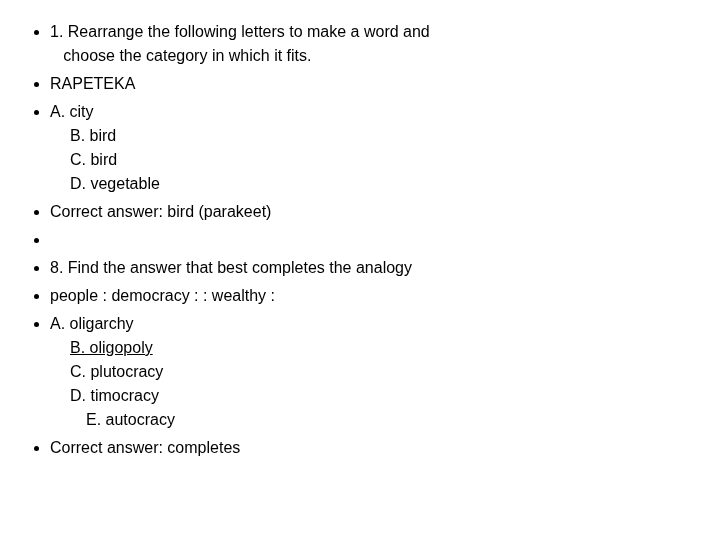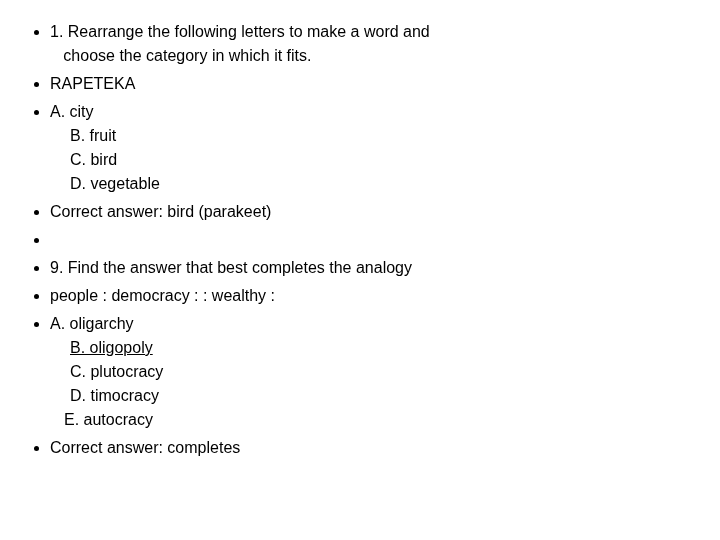--- a/index.html
+++ b/index.html
@@ -43,47 +43,47 @@
     <li>
       <span>1. Rearrange the following letters to make a word and<br>&nbsp;&nbsp;&nbsp;choose the category in which it fits.</span>
     </li>
 
     <li>
       <span>RAPETEKA</span>
     </li>
 
     <li>
       <span>A. city</span><br>
-      <span style="margin-left:20px;">B. fruit</span><br>
+      <span style="margin-left:20px;">B. bird</span><br>
       <span style="margin-left:20px;text-align:right;">C. bird</span><br>
       <span style="margin-left:20px;">D. vegetable</span>
     </li>
 
     <li>
       <span>Correct answer: bird (parakeet)</span>
     </li>
 
     <li style="list-style: disc;">
       <span>&nbsp;</span>
     </li>
 
     <li>
-      <span>9. Find the answer that best completes the analogy</span>
+      <span>8. Find the answer that best completes the analogy</span>
     </li>
 
     <li>
       <span>people : democracy : : wealthy :</span>
     </li>
 
     <li>
       <span>A. oligarchy</span><br>
       <span style="margin-left:20px;text-decoration:underline;">B. oligopoly</span><br>
       <span style="margin-left:20px;">C. plutocracy</span><br>
       <span style="margin-left:20px;text-align:right;">D. timocracy</span><br>
-      <span style="margin-left:14px;">E. autocracy</span>
+      <span style="margin-left:36px;">E. autocracy</span>
     </li>
 
     <li>
       <span>Correct answer: completes</span>
     </li>
 
   </ul>
 </div>
 
 </body></html>

